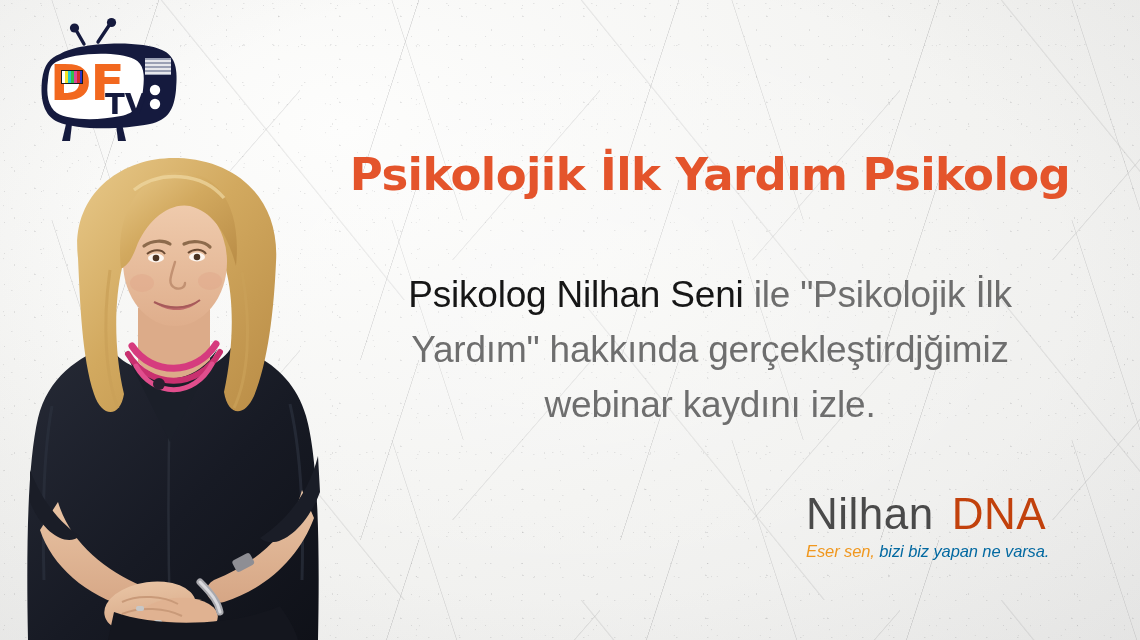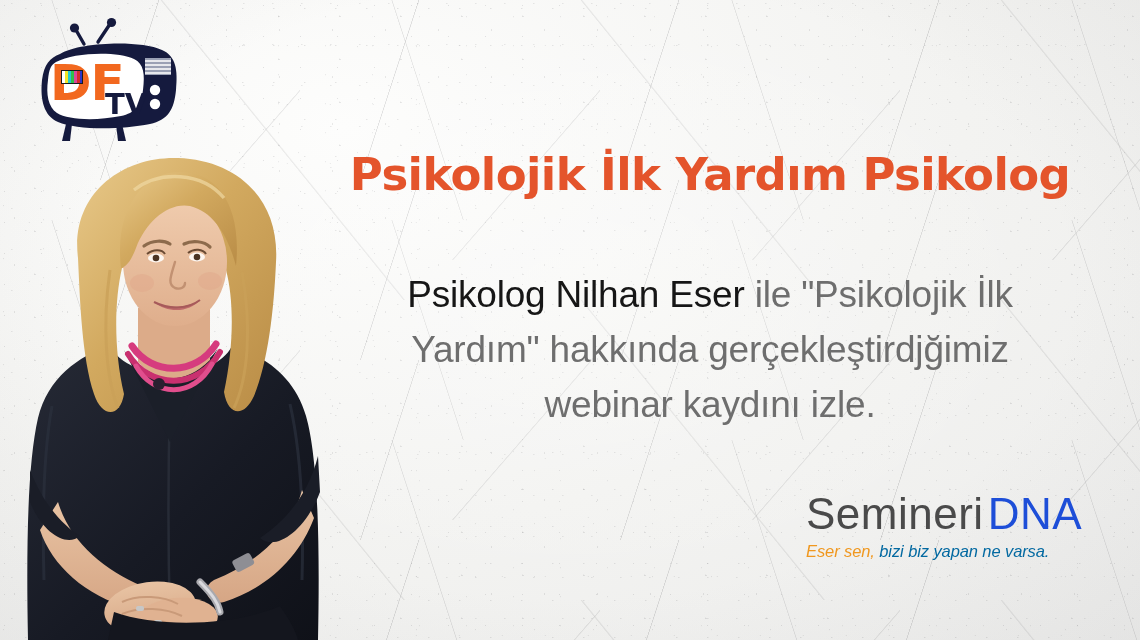--- a/index.html
+++ b/index.html
@@ -88,21 +88,21 @@
   }
   .dna-word{
     font-family:"Liberation Sans", sans-serif;
     font-size:44px;
     font-weight:300;
     letter-spacing:0.5px;
     line-height:1;
     white-space:nowrap;
   }
   .dna-word .defacto{color:#4a4a4a;}
-  .dna-word .dna{color:#1d4ed8;margin-left:4px;}
+  .dna-word .dna{color:#c2410c;margin-left:18px;}
   .dna-tagline{
     margin-top:6px;
     font-family:"Liberation Sans", sans-serif;
     font-style:italic;
     font-size:16.5px;
     letter-spacing:-0.1px;
     white-space:nowrap;
   }
   .dna-tagline .tag-a{color:#f0971e;}
   .dna-tagline .tag-b{color:#0369a1;}
@@ -275,28 +275,28 @@
       <path d="M300 306 C 290 346, 266 372, 242 388 C 258 402, 288 380, 302 342 Z" fill="#1a1d27"></path>
 
       <path d="M96 462 C 140 478, 216 476, 262 456 C 272 470, 278 482, 280 490 L 90 490 Z" fill="#14161e"></path>
     </svg>
   </div>
 
   <div class="copy">
     <h1 class="headline">Psikolojik İlk Yardım Psikolog</h1>
     <p class="body-copy">
       <br>
-      <span class="accent">Psikolog Nilhan Eser</span><span> ile "Psikolojik İlk</span><br>
+      <span class="accent">Psikolog Nilhan Seni</span><span> ile "Psikolojik İlk</span><br>
       <span>Yardım" hakkında gerçekleştirdjğimiz</span><br>
       <span>webinar kaydını izle.</span>
     </p>
   </div>
 
   <div class="dna-lockup">
     <div class="dna-word">
-      <span class="defacto">Semineri</span><span class="dna">DNA</span>
+      <span class="defacto">Nilhan</span><span class="dna">DNA</span>
     </div>
     <div class="dna-tagline">
       <span class="tag-a">Eser sen,</span><span class="tag-b"> bizi biz yapan ne varsa.</span>
     </div>
   </div>
 
 </div>
 
 </body></html>

